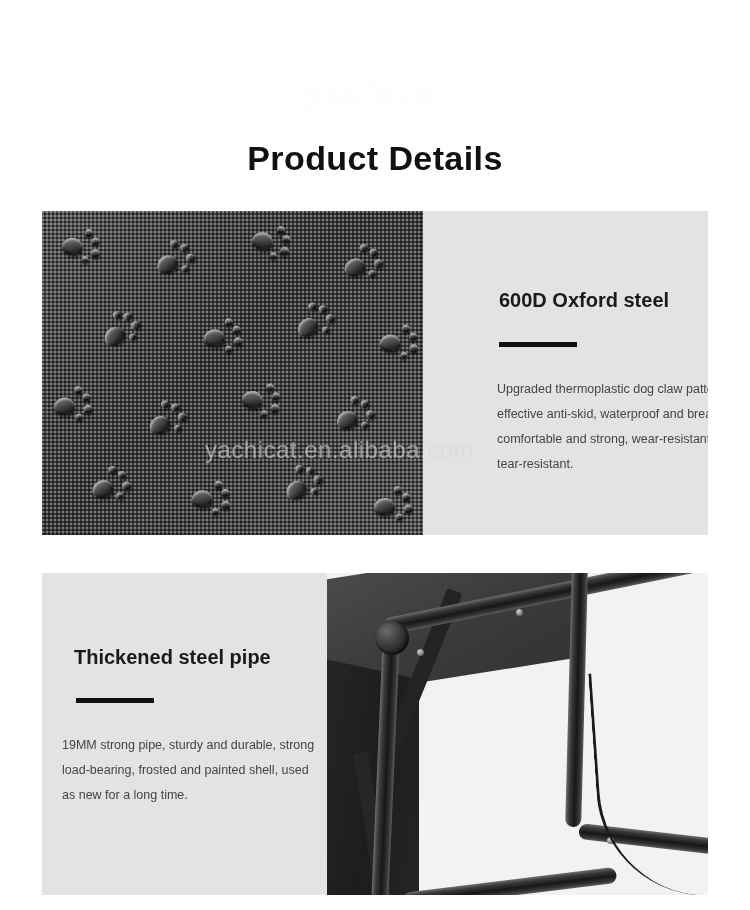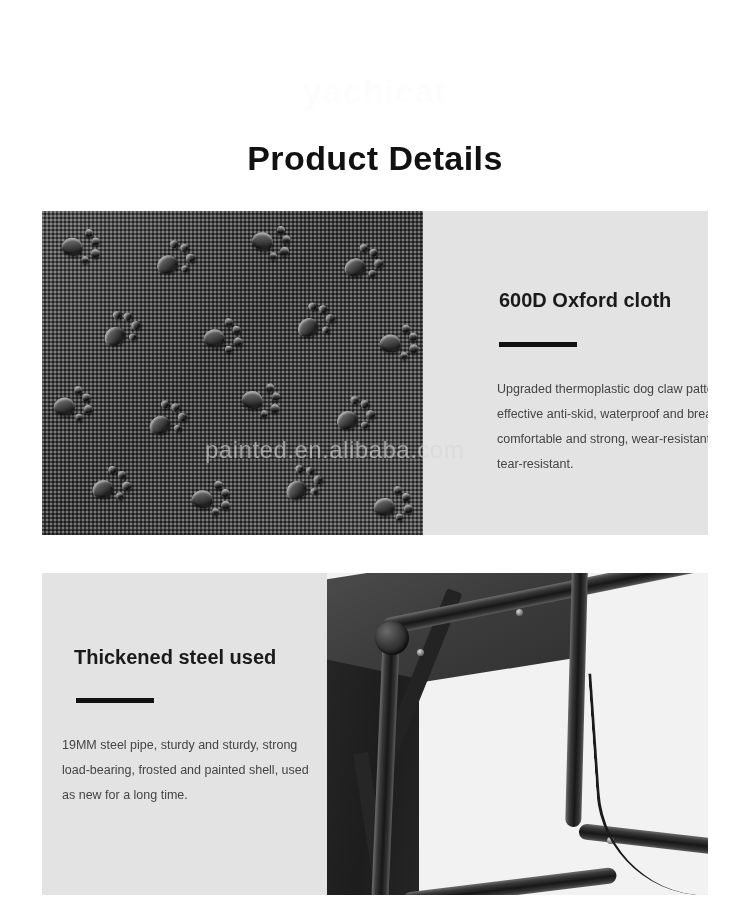--- a/index.html
+++ b/index.html
@@ -289,32 +289,32 @@
             <i class="pad"></i>
             <i class="toe t1"></i>
             <i class="toe t2"></i>
             <i class="toe t3"></i>
             <i class="toe t4"></i>
           </div>
       </div>
     </div>
 
     <div class="panel-text f1-text">
-      <div class="feat-heading">600D Oxford cloth</div>
+      <div class="feat-heading">600D Oxford steel</div>
       <div class="feat-rule"></div>
       <div class="feat-body">Upgraded thermoplastic dog claw pattern, effective anti-skid, waterproof and breathable, comfortable and strong, wear-resistant and tear-resistant.</div>
     </div>
   </div>
 
   <div class="feature feature-2">
 
     <div class="panel-text f2-text">
-      <div class="feat-heading">Thickened steel used</div>
+      <div class="feat-heading">Thickened steel pipe</div>
       <div class="feat-rule"></div>
-      <div class="feat-body">19MM steel pipe, sturdy and sturdy, strong load-bearing, frosted and painted shell, used as new for a long time.</div>
+      <div class="feat-body">19MM strong pipe, sturdy and durable, strong load-bearing, frosted and painted shell, used as new for a long time.</div>
     </div>
 
     <div class="panel-img f2-img">
       <div class="frame-photo">
         <div class="fp-cloth-back"></div>
         <div class="fp-cloth-top"></div>
         <div class="fp-cloth-side"></div>
         <div class="strap-a"></div>
         <div class="strap-b"></div>
         <div class="pipe pipe-top-rail"></div>
@@ -325,16 +325,16 @@
         <div class="joint"></div>
         <div class="rivet rivet-a"></div>
         <div class="rivet rivet-b"></div>
         <div class="rivet rivet-c"></div>
         <div class="cord"></div>
       </div>
     </div>
   </div>
 
   <div class="wm-overlay">
-    <div class="wm-text">painted.en.alibaba.com</div>
+    <div class="wm-text">yachicat.en.alibaba.com</div>
   </div>
 
 </div>
 
 </body></html>

